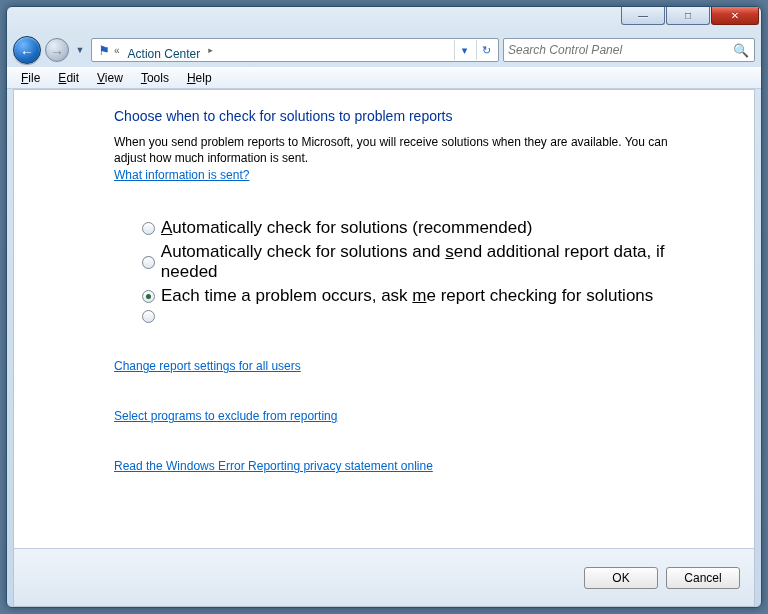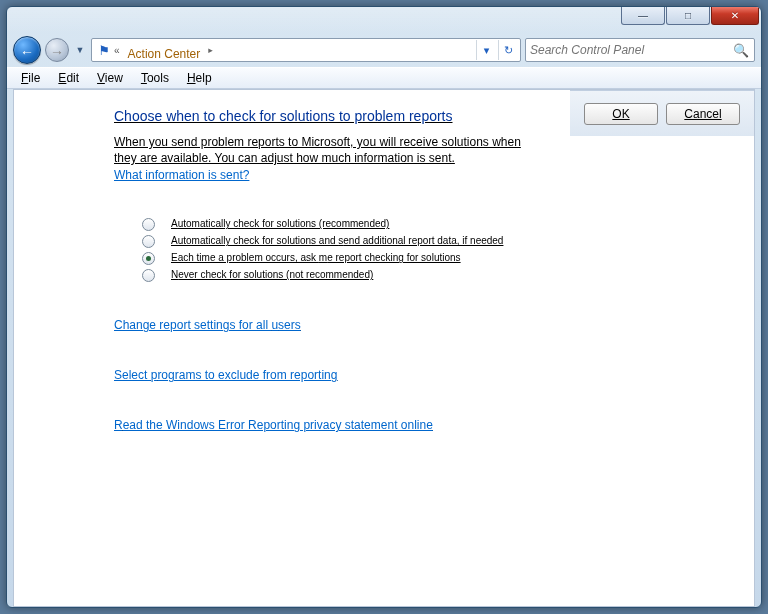--- a/index.html
+++ b/index.html
@@ -71,27 +71,27 @@
     background: #fff;
     border: 1px solid #8a9cb0;
     border-radius: 2px;
     display: flex;
     align-items: center;
     padding: 0 2px 0 4px;
     gap: 2px;
     font-size: 12px;
   }
   .flag-icon { width:16px; height:16px; display:flex; align-items:center; justify-content:center; color:#2060c0; font-size:13px;}
-  .crumb { padding: 0 4px; color:#a16207;margin-top:7px;}
+  .crumb { padding: 0 4px; color:#0c4a6e;margin-top:7px;}
   .crumb-sep { color:#666; font-size:9px; padding:0 2px;}
   .chevrons { color:#555; font-size:10px; padding-right:2px;}
   .addr-right { margin-left:auto; display:flex; align-items:center; gap:2px;}
   .addr-btn { width:20px; height:20px; border-left:1px solid #d0d8e0; display:flex; align-items:center; justify-content:center; color:#2060c0; font-size:11px;}
   .searchbox {
-    width: 230px; height: 24px;
+    width: 252px; height: 24px;
     background:#fff; border:1px solid #8a9cb0; border-radius:2px;
     display:flex; align-items:center; padding:0 4px;
   }
   .searchbox input { flex:1; border:none; outline:none; font-style:italic; color:#888; font-size:12px; font-family:inherit;}
   .search-icon { color:#2060c0; font-size:13px;}
   
   .menubar {
     height: 22px;
     background: linear-gradient(to bottom, #fafcff, #e6eef8);
     border-top: 1px solid #fff;
@@ -102,46 +102,45 @@
     font-size: 12px;
   }
   .menu-item { padding: 2px 8px; color:#000;}
   .menu-item .ul { text-decoration: underline; }
   
   .content-wrap {
     flex:1;
     background:#fff;
     margin: 0 6px;
     border:1px solid #b8c6d8;
-    display:flex; 
+    display:flex; flex-direction:column;
     overflow:hidden;
-    text-decoration:underline;
   }
   .content {
     flex:1;
     padding: 18px 36px 10px 100px;
     overflow:auto;
     color:#000;
   }
   .heading { color:#003399; font-size:14px; margin-bottom:10px; }
   .bodytext { color:#000; font-size:12px; line-height:1.35; margin-bottom:2px; max-width:560px;}
   .linktext { color:#0066cc; font-size:12px; text-decoration:underline; cursor:pointer; display:inline-block;}
   .radios { margin: 36px 0 36px 28px; }
-  .radio-row { display:flex; gap:16px; margin-bottom:4px; font-size:10px;}
+  .radio-row { display:flex; align-items:center; gap:6px; margin-bottom:4px; font-size:17px;}
   .radio {
     width:13px; height:13px; border-radius:50%;
     border:1px solid #7a8a9a; background:linear-gradient(to bottom,#fff,#e0e6ee);
     display:flex; align-items:center; justify-content:center;
   }
   .radio.checked::after{ content:""; width:5px; height:5px; border-radius:50%; background:#2a6a3a;}
   .links-block { margin-top: 6px; }
   .links-block .linktext { display:block; margin-bottom:2px;margin-top:36px; }
   
   .buttonbar {
-    height: 46px;
+    height: 58px;
     background: linear-gradient(to bottom, #eef3f9, #dde7f2);
     border-top:1px solid #c0cee0;
     display:flex; align-items:center; justify-content:flex-end;
     padding: 0 14px; gap:8px;
   }
   .btn {
     min-width:74px; height:22px;
     background:linear-gradient(to bottom,#fdfdfd,#e6e6e6);
     border:1px solid #8a8a8a; border-radius:3px;
     font-size:12px; font-family:inherit;
@@ -205,21 +204,20 @@
         <div class="radio-row">
           <span class="radio"></span>
           <span><span>Automatically check for solutions and </span><span class="underline-char">s</span><span>end additional report data, if needed</span></span>
         </div>
         <div class="radio-row">
           <span class="radio checked"></span>
           <span><span>Each time a problem occurs, ask </span><span class="underline-char">m</span><span>e report checking for solutions</span></span>
         </div>
         <div class="radio-row">
           <span class="radio"></span>
-          <span><span></span><span class="underline-char">N</span><span>ever check for solutions (not recommended)</span></span>
         </div>
       </div>
 
       <div class="links-block">
         <span class="linktext"><span>Change report settings for all </span><span class="underline-char">u</span><span>sers</span></span>
         <span class="linktext"><span>Select </span><span class="underline-char">p</span><span>rograms to exclude from reporting</span></span>
         <span class="linktext"><span></span><span class="underline-char">R</span><span>ead the Windows Error Reporting privacy statement online</span></span>
       </div>
     </div>
 

